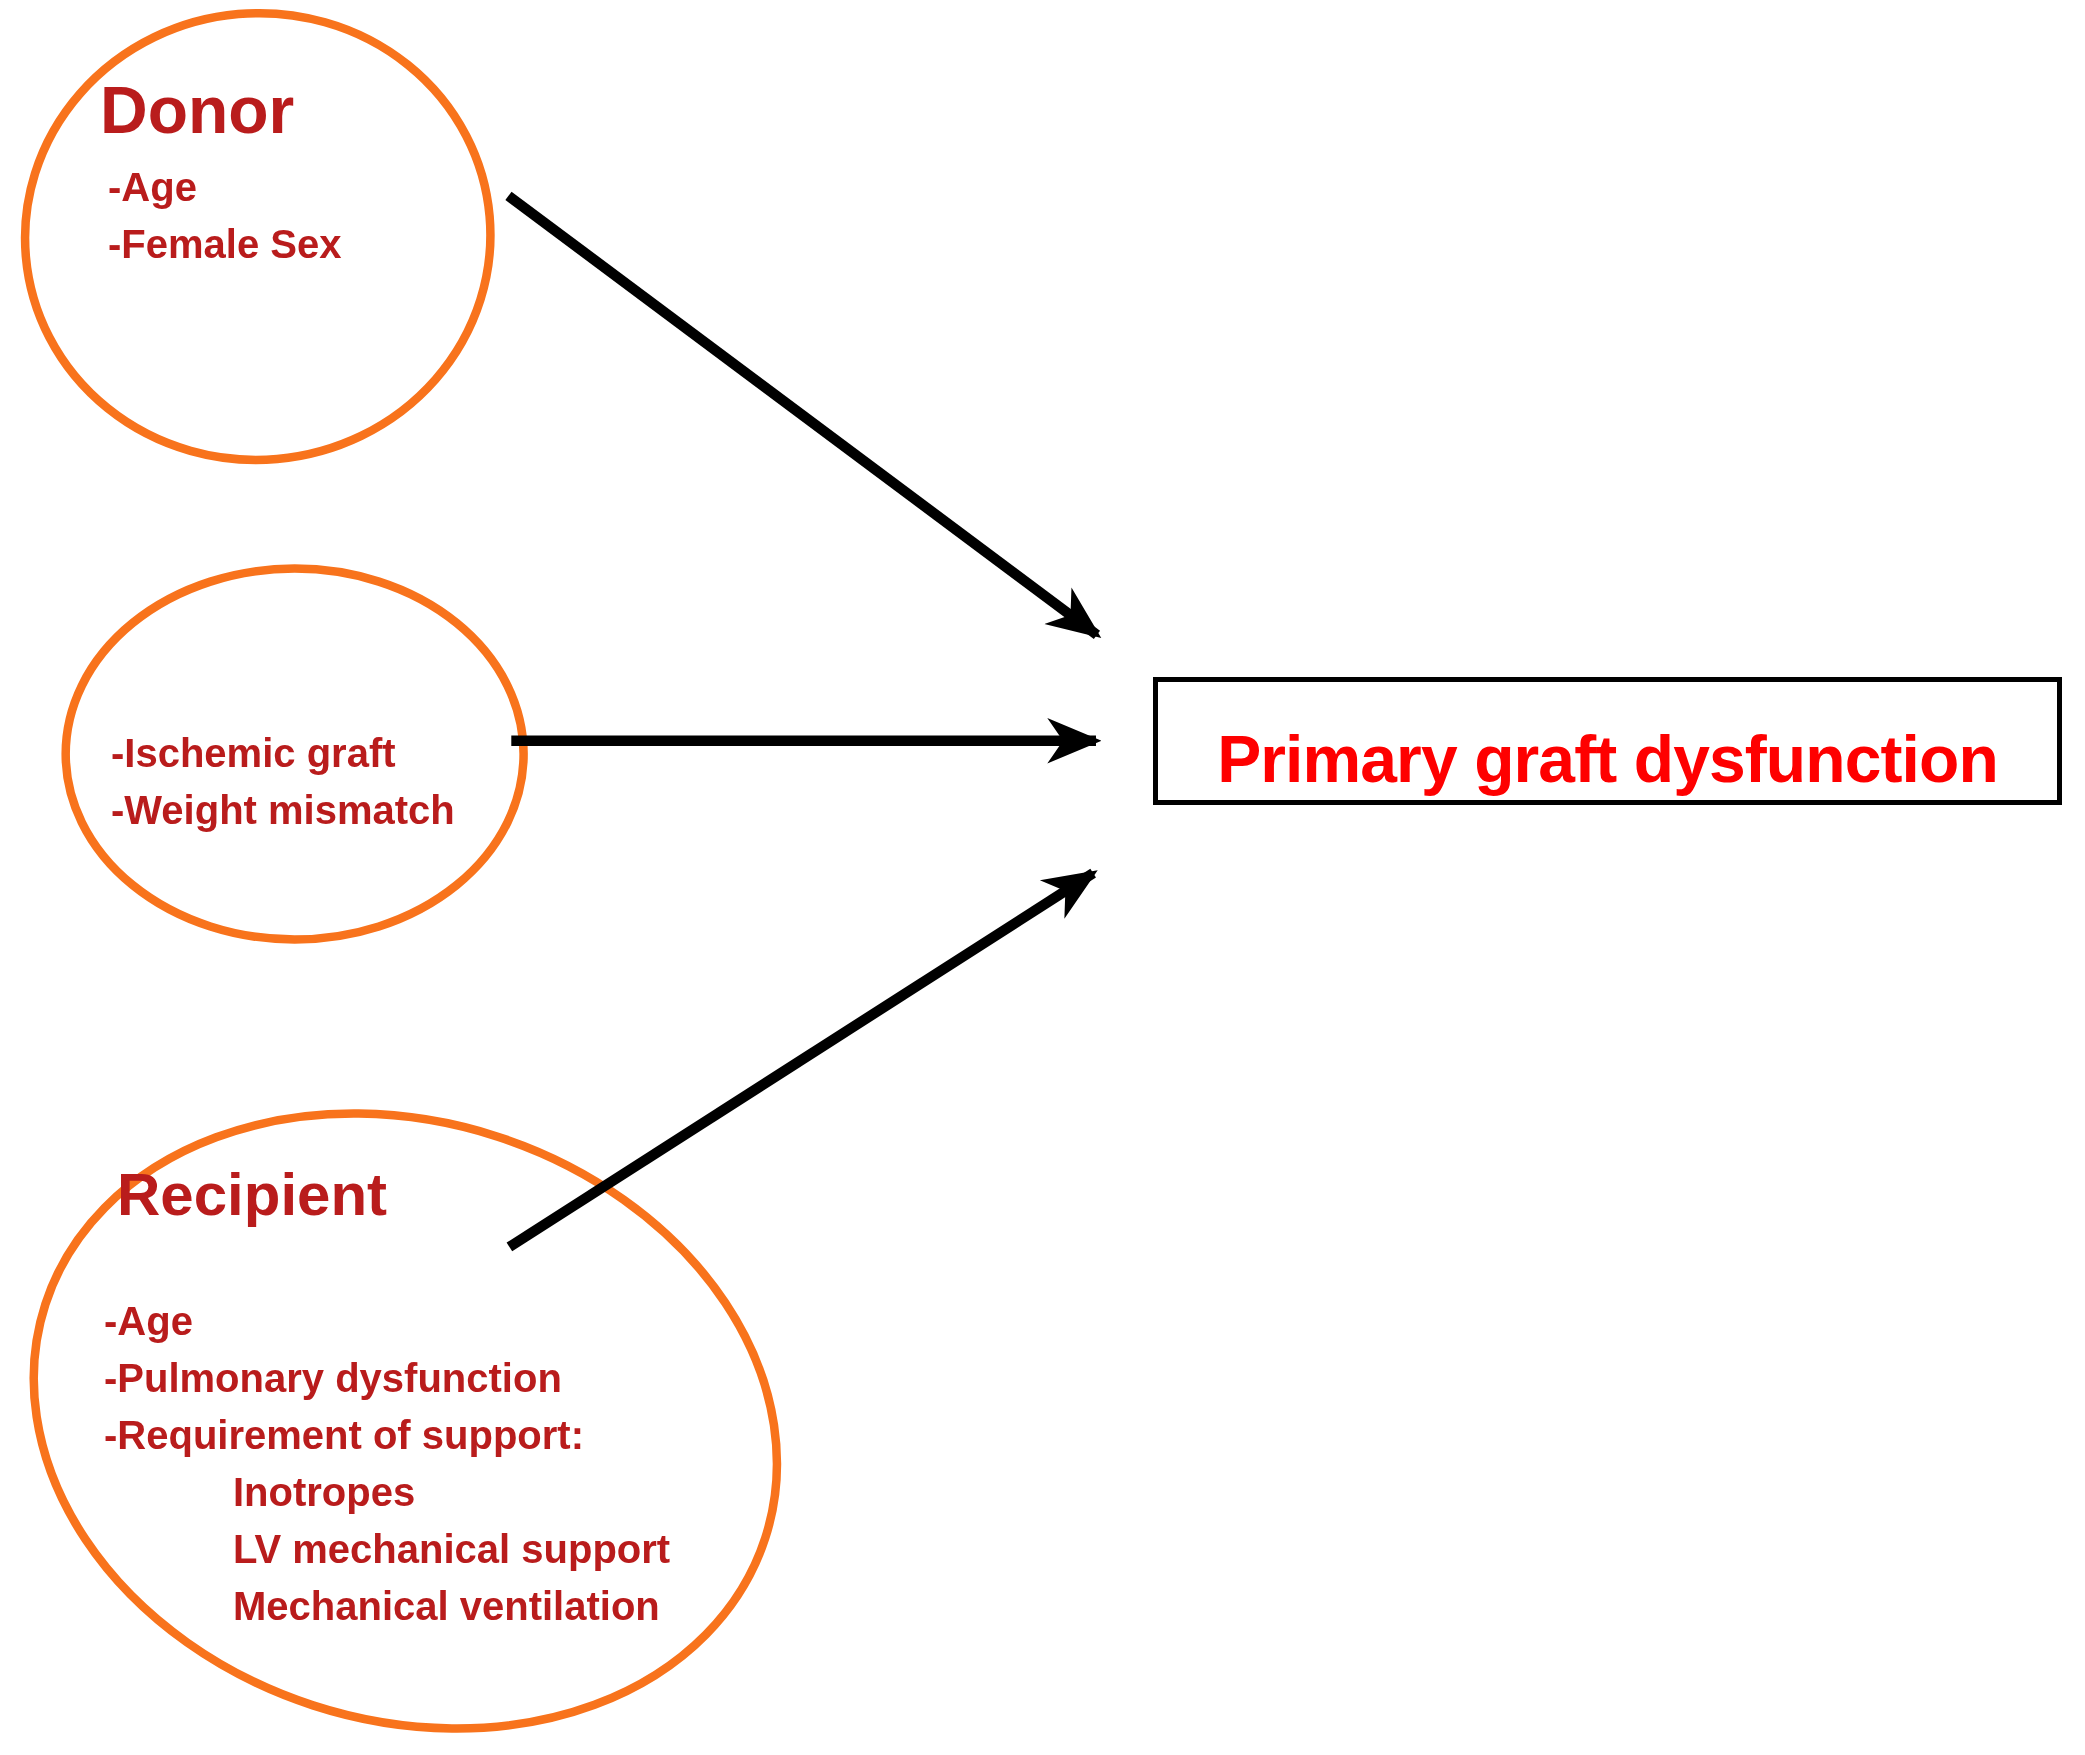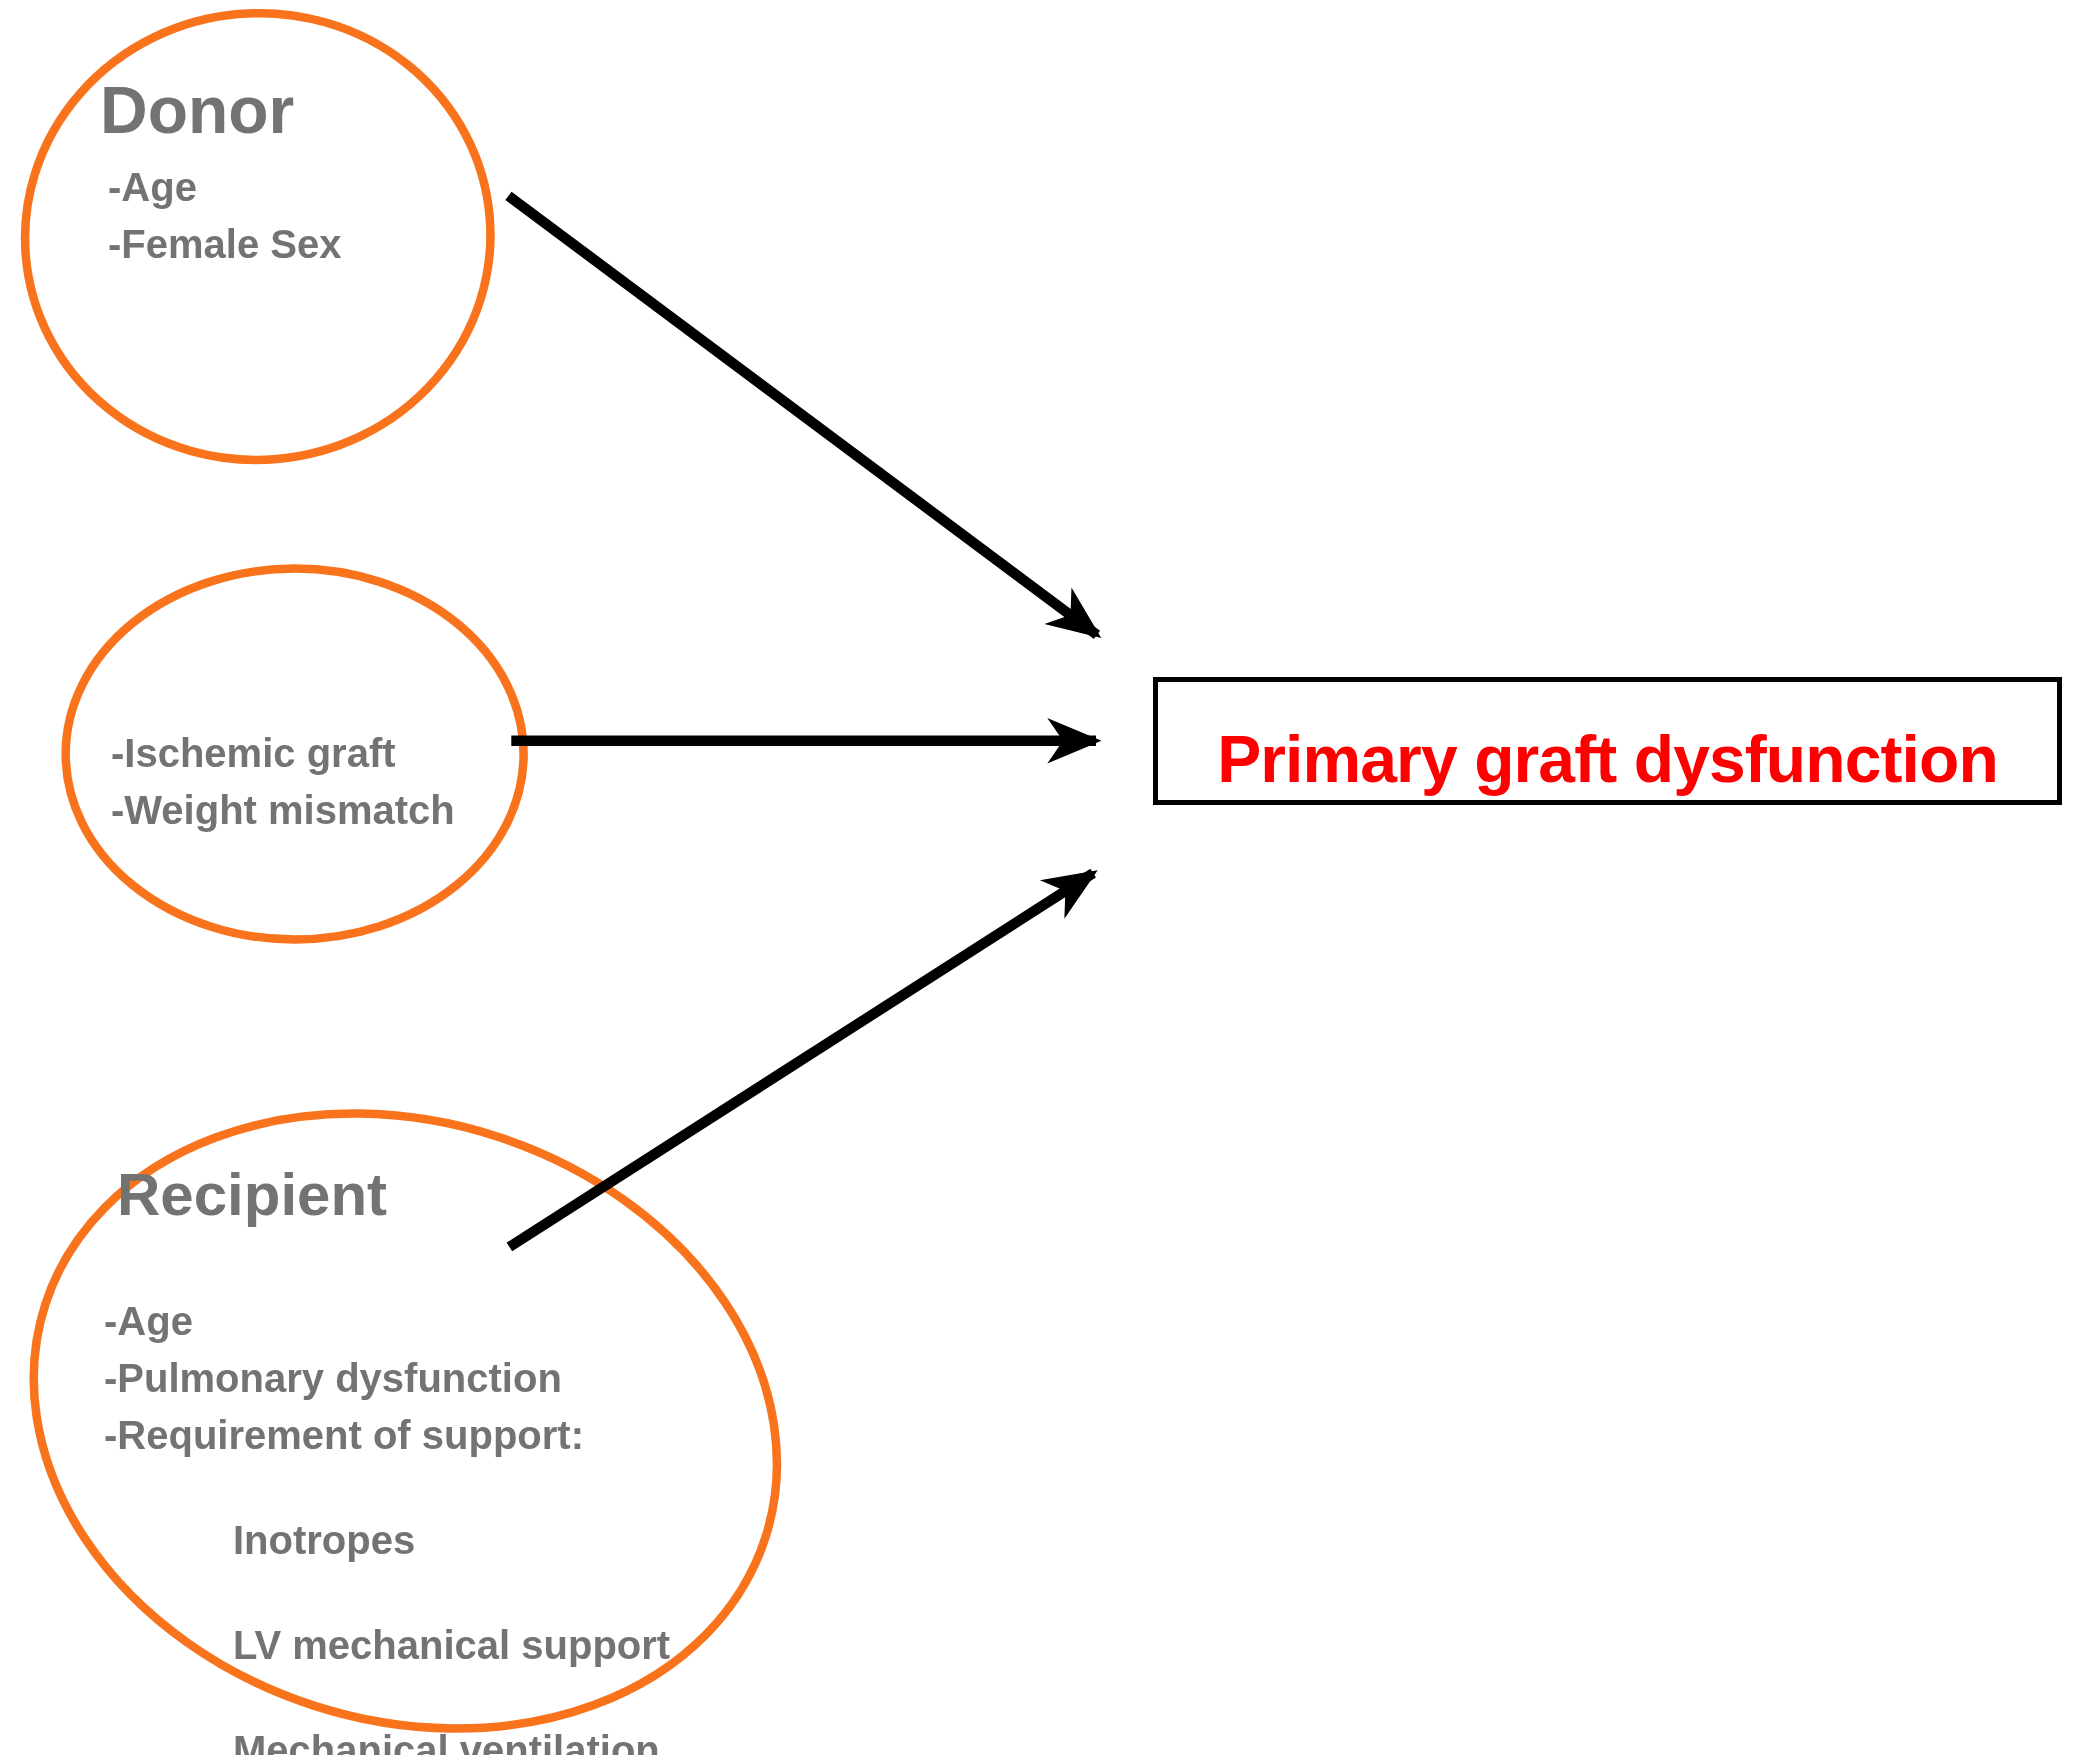--- a/index.html
+++ b/index.html
@@ -19,38 +19,38 @@
   .diagram-svg {
     position: absolute;
     left: 0;
     top: 0;
     width: 2086px;
     height: 1755px;
   }
   .txt {
     position: absolute;
     font-weight: 700;
-    color: #737373;
+    color: #b91c1c;
     white-space: nowrap;
   }
   .node-title {
     line-height: 1.05;
   }
   .donor-title     { left: 100px; top: 76px;   font-size: 66px; }
   .procedure-title { left: 110px; top: 638px;  font-size: 75px; }
   .recipient-title { left: 117px; top: 1163px; font-size: 60px; }
   .node-list {
     font-size: 40px;
     line-height: 57px;
   }
   .donor-list     { left: 108px; top: 159px; }
   .procedure-list { left: 111px; top: 725px; }
   .recipient-list { left: 104px; top: 1293px; }
   .list-line { height: 57px; }
-  .list-line.indent { padding-left: 129px; margin-top: 48px; }
+  .list-line.indent { padding-left: 129px; }
   .outcome-box {
     position: absolute;
     left: 1153px;
     top: 677px;
     width: 909px;
     height: 128px;
     background: #ffffff;
     border: 5.7px solid #000000;
     box-sizing: border-box;
     display: flex;

